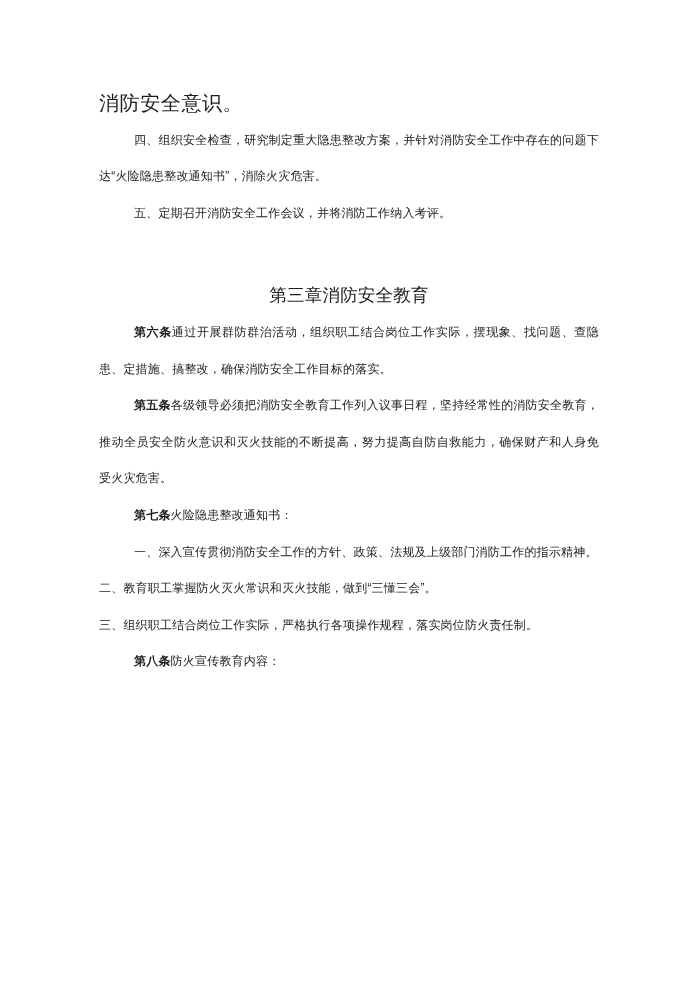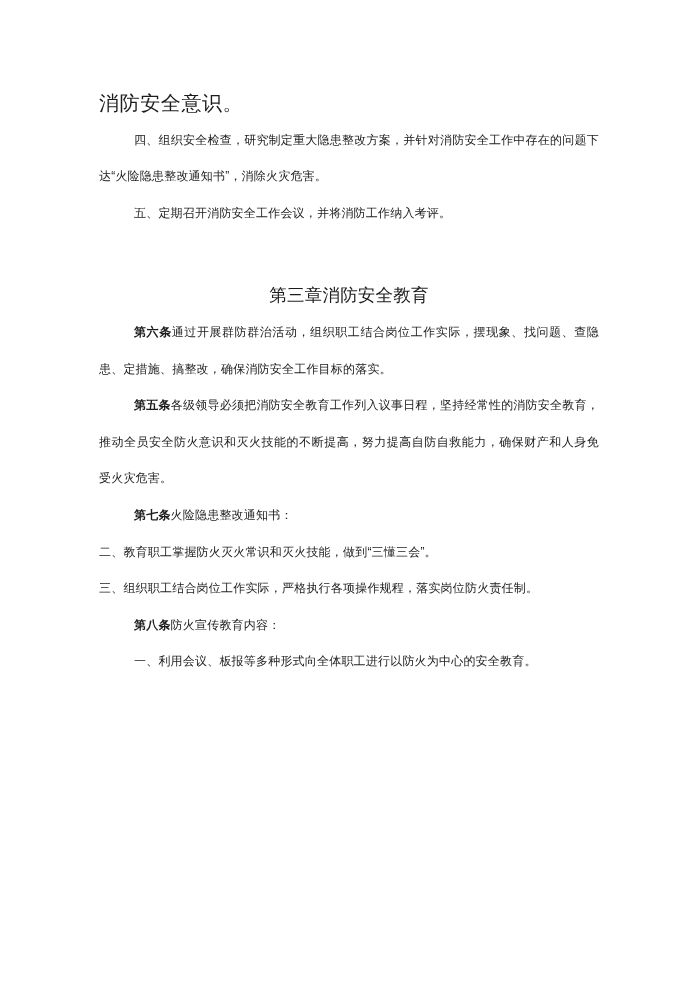--- a/index.html
+++ b/index.html
@@ -56,18 +56,18 @@
 
 <div class="page">
   <div class="doc-body" id="doc-body">
       <p class="para flush large"><span>消防安全意识。</span></p>
       <p class="para indent"><span>四、组织安全检查，研究制定重大隐患整改方案，并针对消防安全工作中存在的问题下达“火险隐患整改通知书”，消除火灾危害。</span></p>
       <p class="para indent"><span>五、定期召开消防安全工作会议，并将消防工作纳入考评。</span></p>
       <p class="para heading"><span>第三章消防安全教育</span></p>
       <p class="para indent"><b>第六条</b><span>通过开展群防群治活动，组织职工结合岗位工作实际，摆现象、找问题、查隐患、定措施、搞整改，确保消防安全工作目标的落实。</span></p>
       <p class="para indent"><b>第五条</b><span>各级领导必须把消防安全教育工作列入议事日程，坚持经常性的消防安全教育，推动全员安全防火意识和灭火技能的不断提高，努力提高自防自救能力，确保财产和人身免受火灾危害。</span></p>
       <p class="para indent"><b>第七条</b><span>火险隐患整改通知书：</span></p>
+      <p class="para indent"><span>一、深入宣传贯彻消防安全工作的方针、政策、法规及上级部门消防工作的指示精神。</span></p>
       <p class="para flush"><span>二、教育职工掌握防火灭火常识和灭火技能，做到“三懂三会”。</span></p>
       <p class="para flush"><span>三、组织职工结合岗位工作实际，严格执行各项操作规程，落实岗位防火责任制。</span></p>
       <p class="para indent"><b>第八条</b><span>防火宣传教育内容：</span></p>
-      <p class="para indent"><span>一、利用会议、板报等多种形式向全体职工进行以防火为中心的安全教育。</span></p>
     </div>
 </div>
 
 </body></html>

